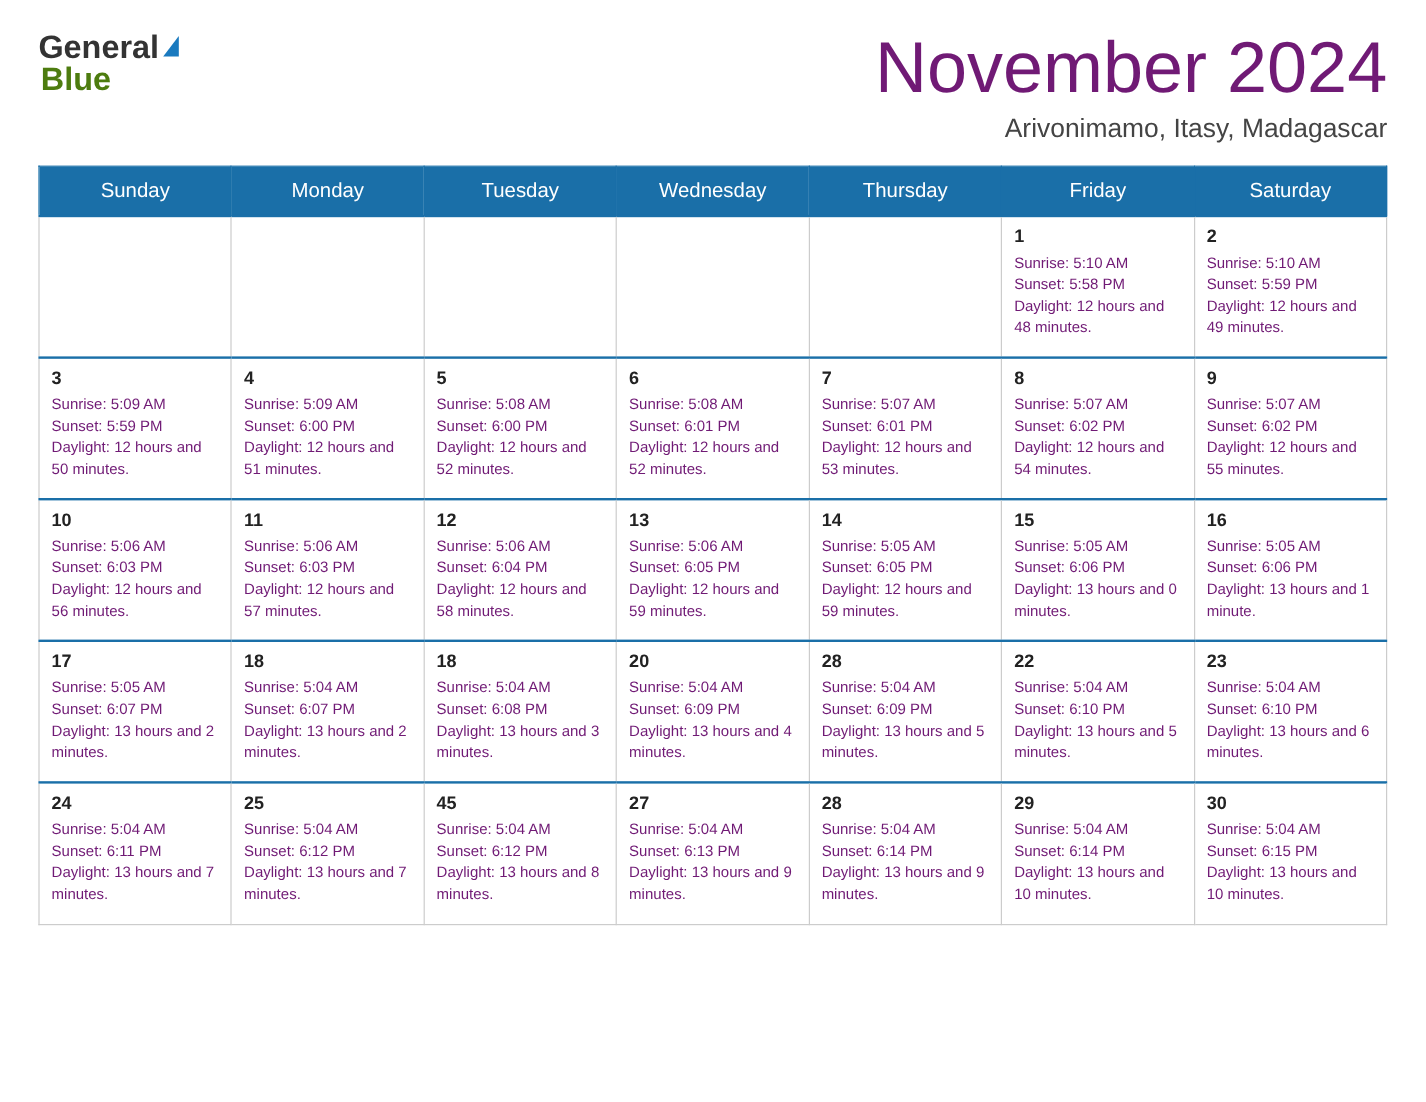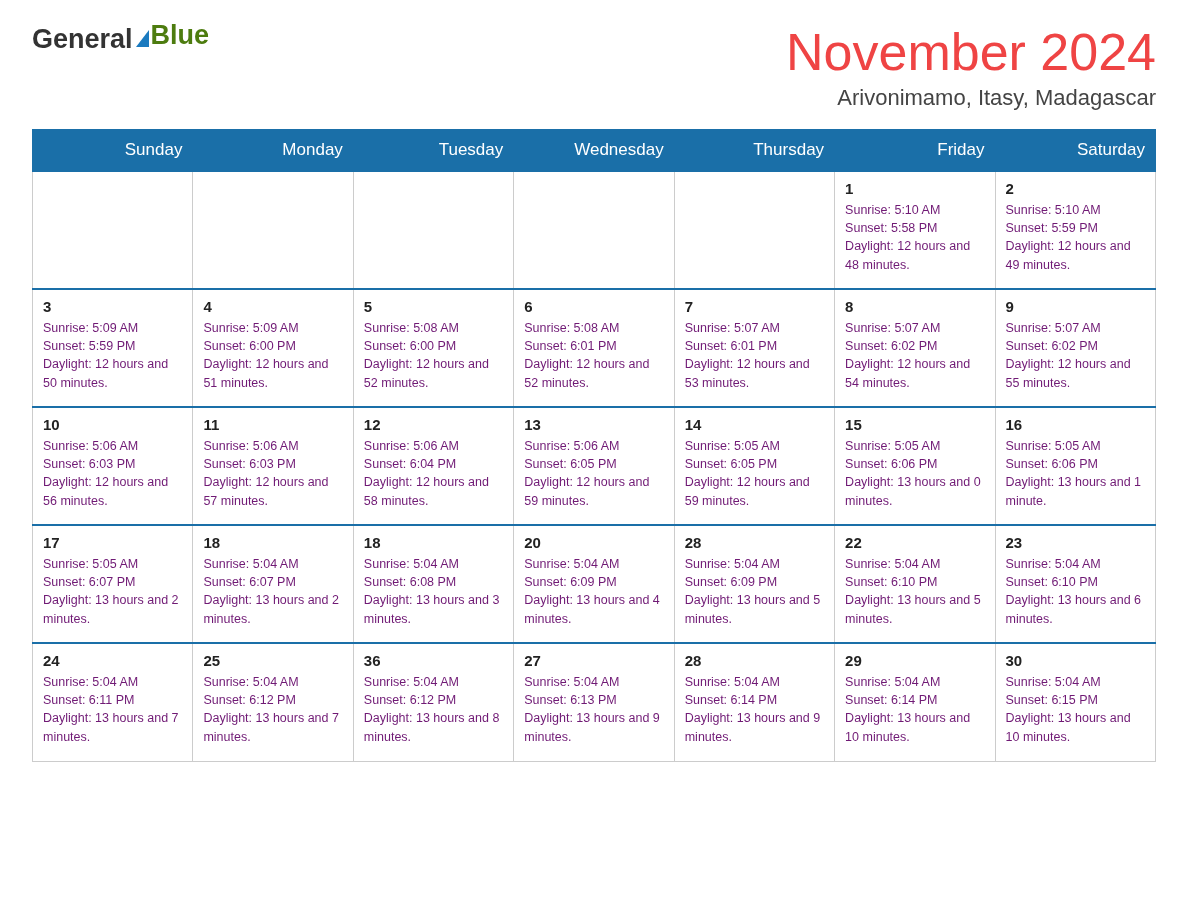--- a/index.html
+++ b/index.html
@@ -14,42 +14,42 @@
     .header-area {
       display: flex;
       justify-content: space-between;
       align-items: flex-start;
       margin-bottom: 18px;
     }
     .title-area {
       text-align: right;
     }
     .month-title {
-      font-size: 52px;
+      font-size: 60px;
       font-weight: normal;
-      color: #ef4444;
+      color: #701a75;
       line-height: 1.1;
     }
     .location-subtitle {
       font-size: 22px;
       color: #444;
       margin-top: 4px;
     }
     .calendar-table {
       width: 100%;
       border-collapse: collapse;
       table-layout: fixed;
     }
     .calendar-table th {
       background-color: #1a6fa8;
       color: #fff;
       font-size: 17px;
       font-weight: normal;
       padding: 10px 10px;
-      text-align: right;
+      text-align: center;
       border: 1px solid #1a6fa8;
     }
     .calendar-table td {
       vertical-align: top;
       padding: 8px 10px;
       border: 1px solid #ccc;
       height: 118px;
       font-size: 13px;
       color: #333;
     }
@@ -69,21 +69,21 @@
     .day-info {
       font-size: 12.5px;
       color: #701a75;
       line-height: 1.45;
     }
     .empty-cell {
       background: #fff;
     }
     .logo-wrapper {
       display: flex;
-      flex-direction: row;
+      flex-direction: column;
     }
     .logo-line1 {
       display: flex;
       align-items: center;
     }
     .logo-general {
       font-size: 27px;
       font-weight: bold;
       color: #333;
     }
@@ -242,21 +242,21 @@
       <tr>
         <td>
           <span class="day-number">24</span>
           <div class="day-info">Sunrise: 5:04 AM<br>Sunset: 6:11 PM<br>Daylight: 13 hours and 7 minutes.</div>
         </td>
         <td>
           <span class="day-number">25</span>
           <div class="day-info">Sunrise: 5:04 AM<br>Sunset: 6:12 PM<br>Daylight: 13 hours and 7 minutes.</div>
         </td>
         <td>
-          <span class="day-number">36</span>
+          <span class="day-number">45</span>
           <div class="day-info">Sunrise: 5:04 AM<br>Sunset: 6:12 PM<br>Daylight: 13 hours and 8 minutes.</div>
         </td>
         <td>
           <span class="day-number">27</span>
           <div class="day-info">Sunrise: 5:04 AM<br>Sunset: 6:13 PM<br>Daylight: 13 hours and 9 minutes.</div>
         </td>
         <td>
           <span class="day-number">28</span>
           <div class="day-info">Sunrise: 5:04 AM<br>Sunset: 6:14 PM<br>Daylight: 13 hours and 9 minutes.</div>
         </td>

